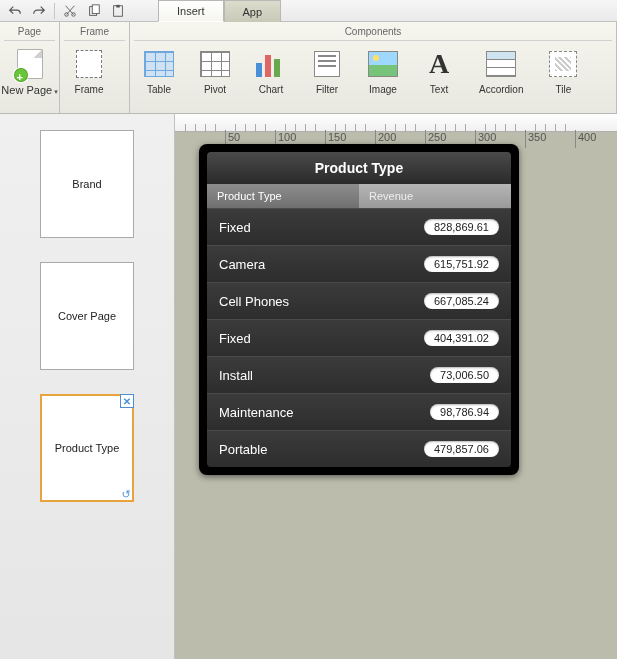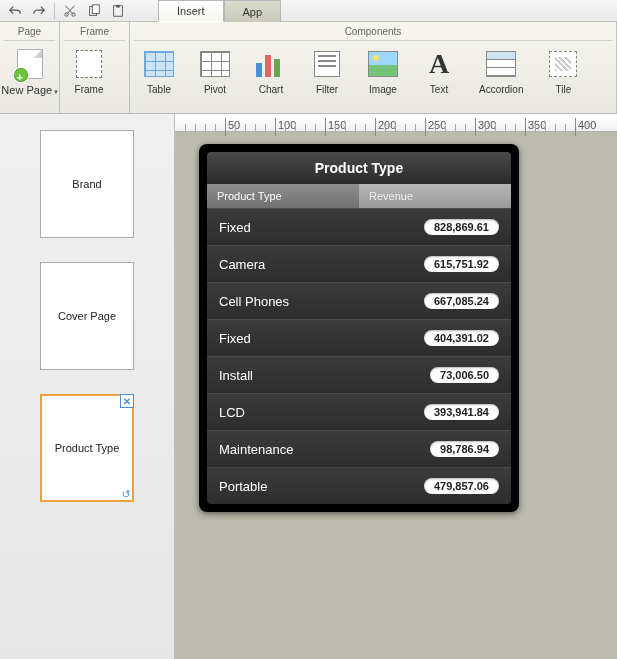--- a/index.html
+++ b/index.html
@@ -52,33 +52,33 @@
 .workarea{position:relative;height:545px;display:flex}
 .pagepanel{width:175px;background:linear-gradient(#f0f0f0,#e6e6e6);border-right:1px solid #c0c0c0;overflow:auto;padding:16px 0;display:flex;flex-direction:column;align-items:center;gap:24px}
 .thumb{width:94px;height:108px;background:#fff;border:1px solid #aaa;display:flex;align-items:center;justify-content:center;text-align:center;font-size:11px;color:#222;cursor:pointer;position:relative;line-height:1.3}
 .thumb.selected{border:2px solid #e8a33c}
 .thumb .x{position:absolute;top:-2px;right:-2px;width:14px;height:14px;background:#fff;border:1px solid #4a90d9;color:#4a90d9;font-size:10px;display:flex;align-items:center;justify-content:center;font-weight:bold}
 .thumb .rev{position:absolute;bottom:-1px;right:-1px;width:14px;height:14px;color:#4a90d9;font-size:11px;display:flex;align-items:center;justify-content:center}
 
 
 .canvas{flex:1;position:relative;background:#bcbcac;overflow:hidden}
 .ruler{height:18px;background:linear-gradient(#fff,#f0f0f0);border-bottom:1px solid #b0b0b0;position:relative;font-size:9px;color:#555}
-.ruler .tick{position:absolute;top:4px;height:18px;border-left:1px solid #888;padding-left:2px;padding-top:1px}
+.ruler .tick{position:absolute;top:16px;height:18px;border-left:1px solid #888;padding-left:2px;padding-top:1px}
 .ruler .tmin{position:absolute;top:10px;height:8px;border-left:1px solid #aaa}
 
 
 .widget{position:absolute;left:24px;top:30px;width:320px;background:#000;border-radius:8px;padding:8px;box-shadow:0 2px 6px rgba(0,0,0,.5)}
 .w-title{background:linear-gradient(#4a4a4a,#2a2a2a);color:#fff;text-align:center;font-weight:bold;font-size:14px;padding:8px 0;border-radius:4px 4px 0 0}
 .w-headers{display:flex;background:#2c2c2c;padding:0}
 .w-h{flex:1;color:#fff;font-size:11px;padding:6px 10px}
 .w-h.a{background:linear-gradient(#8d8d8d,#707070)}
 .w-h.b{background:linear-gradient(#b5b5b5,#9a9a9a);color:#eee}
 .w-row{display:flex;align-items:center;justify-content:space-between;padding:10px 12px;background:linear-gradient(#3b3b3b,#2d2d2d);border-top:1px solid #4a4a4a;cursor:pointer}
 .w-row .name{color:#fff;font-size:13px}
-.w-row .val{background:#fff;color:#222;border-radius:10px;padding:2px 10px;font-size:11px;font-weight:bold;box-shadow:inset 0 1px 2px rgba(0,0,0,.3)}
+.w-row .val{background:#fff;color:#222;border-radius:10px;padding:2px 10px;font-size:11px;font-weight:normal;box-shadow:inset 0 1px 2px rgba(0,0,0,.3)}
 .w-body{border-radius:0 0 4px 4px;overflow:hidden}
 
 
 .svg{width:14px;height:14px}
 </style>
 </head>
 <body>
 
 <div class="qat">
   <div class="btn">
@@ -290,24 +290,20 @@
           </div>
           <div class="w-row">
             <div class="name">Fixed</div>
             <div class="val">404,391.02</div>
           </div>
           <div class="w-row">
             <div class="name">Install</div>
             <div class="val">73,006.50</div>
           </div>
           <div class="w-row">
-            <div class="name">LCD</div>
-            <div class="val">393,941.84</div>
-          </div>
-          <div class="w-row">
             <div class="name">Maintenance</div>
             <div class="val">98,786.94</div>
           </div>
           <div class="w-row">
             <div class="name">Portable</div>
             <div class="val">479,857.06</div>
           </div>
         </div>
     </div>
   </div>

